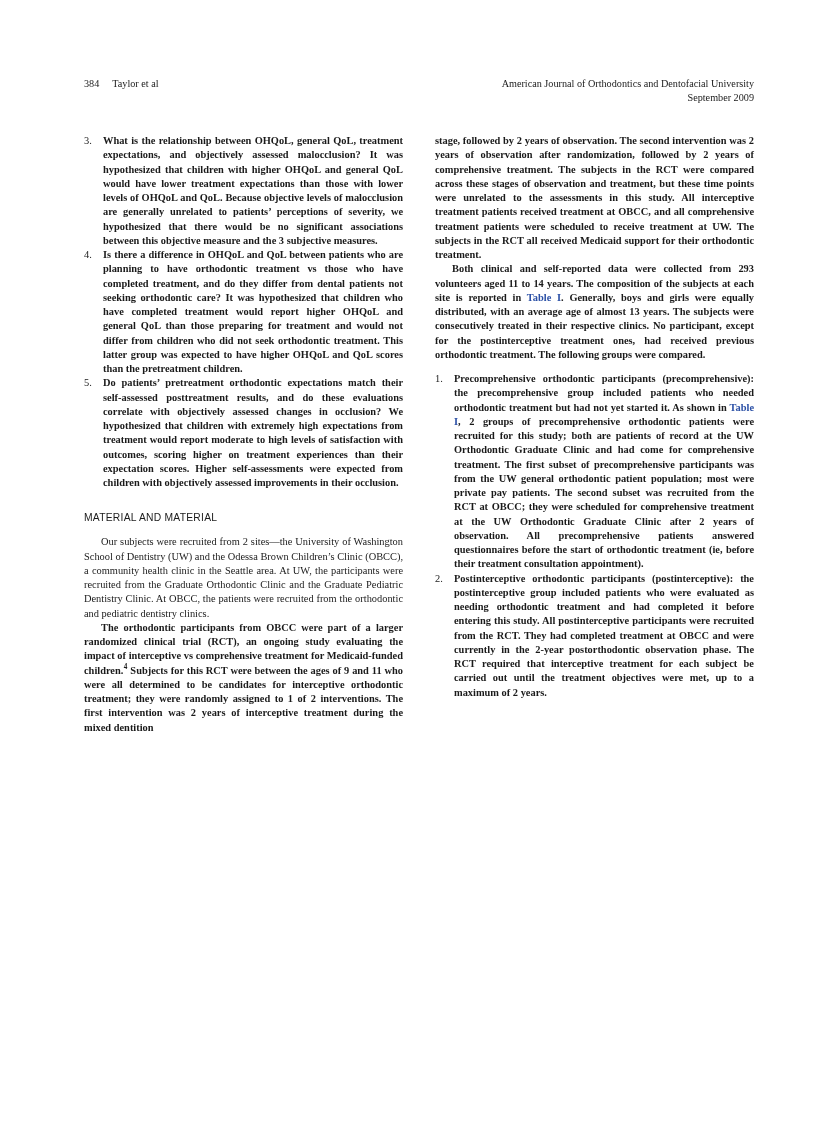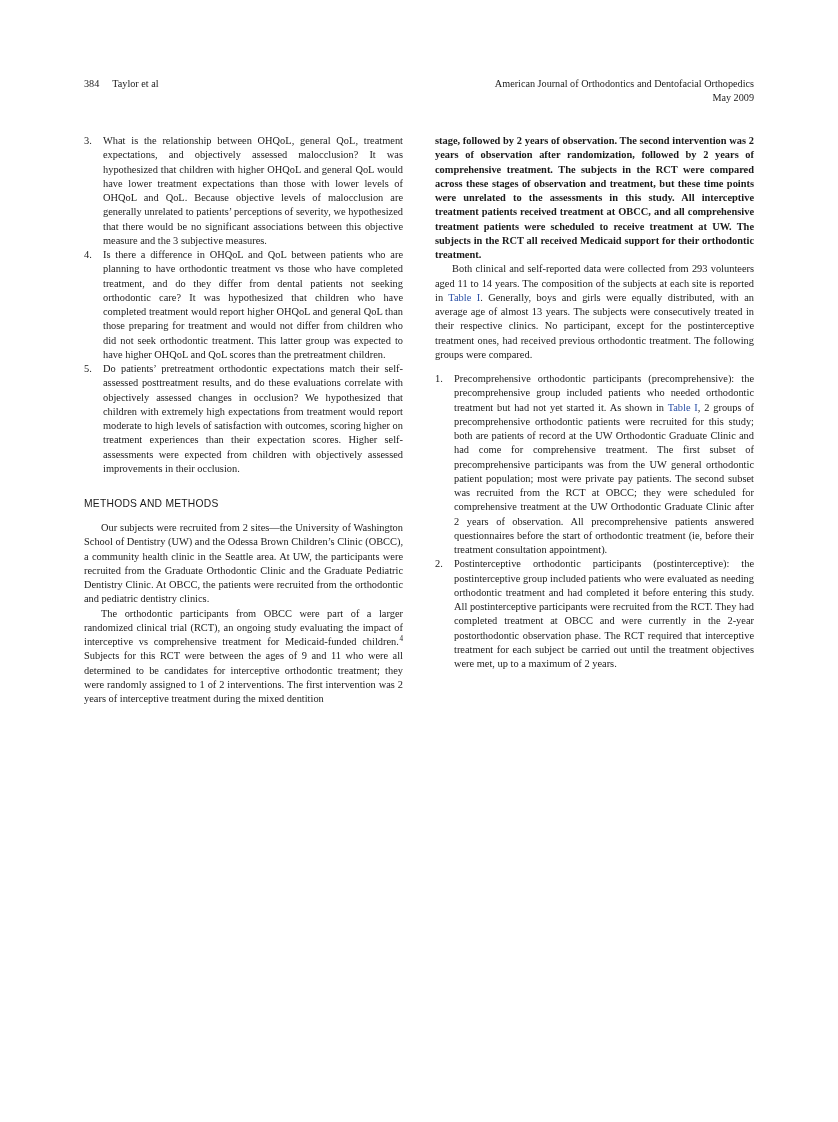--- a/index.html
+++ b/index.html
@@ -73,20 +73,21 @@
 
   p.body {
     text-indent: 17px;
   }
   p.body.noindent {
     text-indent: 0;
     font-weight: bold;
   }
   p.body + p.body {
     margin-top: 0;
+    font-weight: bold;
   }
 
   
   ol.qlist {
     margin: 0;
     padding: 0;
     list-style: none;
   }
   ol.qlist > li {
     position: relative;
@@ -97,20 +98,21 @@
     position: absolute;
     left: 0;
     top: 0;
     width: 15px;
     text-align: left;
     font-size: 10.4px;
     line-height: 14.25px;
   }
   ol.qlist > li > .txt {
     display: block;
+    font-weight: bold;
   }
 
   h2.section {
     font-family: "Liberation Sans", "DejaVu Sans", sans-serif;
     font-size: 10.3px;
     font-weight: 400;
     letter-spacing: 0.25px;
     line-height: 14px;
     margin: 0;
     color: #1a1a1a;
@@ -135,22 +137,22 @@
 </head>
 <body>
 
 <div class="page">
 
   <div class="runhead">
     <div class="runhead-left">
       <span class="pageno">384</span><span>Taylor et al</span>
     </div>
     <div class="runhead-right">
-      <div>American Journal of Orthodontics and Dentofacial Orthopedics</div>
-      <div>May 2009</div>
+      <div>American Journal of Orthodontics and Dentofacial University</div>
+      <div>September 2009</div>
     </div>
   </div>
 
   <div class="columns">
 
     <div class="col">
 
       <ol class="qlist">
         <li>
           <span class="num">3.</span>
@@ -161,21 +163,21 @@
           <span class="txt">Is there a difference in OHQoL and QoL between patients who are planning to have orthodontic treatment vs those who have completed treatment, and do they differ from dental patients not seeking orthodontic care? It was hypothesized that children who have completed treatment would report higher OHQoL and general QoL than those preparing for treatment and would not differ from children who did not seek orthodontic treatment. This latter group was expected to have higher OHQoL and QoL scores than the pretreatment children.</span>
         </li>
         <li>
           <span class="num">5.</span>
           <span class="txt">Do patients’ pretreatment orthodontic expectations match their self-assessed posttreatment results, and do these evaluations correlate with objectively assessed changes in occlusion? We hypothesized that children with extremely high expectations from treatment would report moderate to high levels of satisfaction with outcomes, scoring higher on treatment experiences than their expectation scores. Higher self-assessments were expected from children with objectively assessed improvements in their occlusion.</span>
         </li>
       </ol>
 
       <div class="gap-before-section"></div>
 
-      <h2 class="section">METHODS AND METHODS</h2>
+      <h2 class="section">MATERIAL AND MATERIAL</h2>
 
       <div class="gap-small"></div>
 
       <p class="body">Our subjects were recruited from 2 sites—the University of Washington School of Dentistry (UW) and the Odessa Brown Children’s Clinic (OBCC), a community health clinic in the Seattle area. At UW, the participants were recruited from the Graduate Orthodontic Clinic and the Graduate Pediatric Dentistry Clinic. At OBCC, the patients were recruited from the orthodontic and pediatric dentistry clinics.</p>
 
       <p class="body"><span>The orthodontic participants from OBCC were part of a larger randomized clinical trial (RCT), an ongoing study evaluating the impact of interceptive vs comprehensive treatment for Medicaid-funded children.</span><sup class="ref">4</sup><span> Subjects for this RCT were between the ages of 9 and 11 who were all determined to be candidates for interceptive orthodontic treatment; they were randomly assigned to 1 of 2 interventions. The first intervention was 2 years of interceptive treatment during the mixed dentition</span></p>
 
     </div>
 
     <div class="col">

